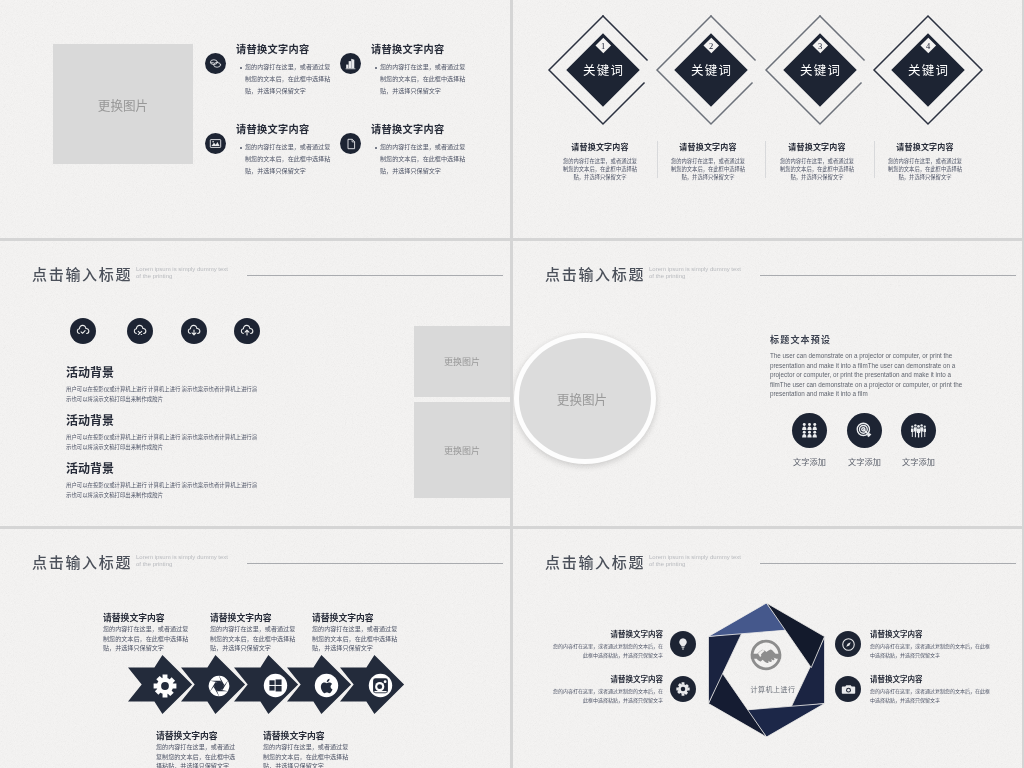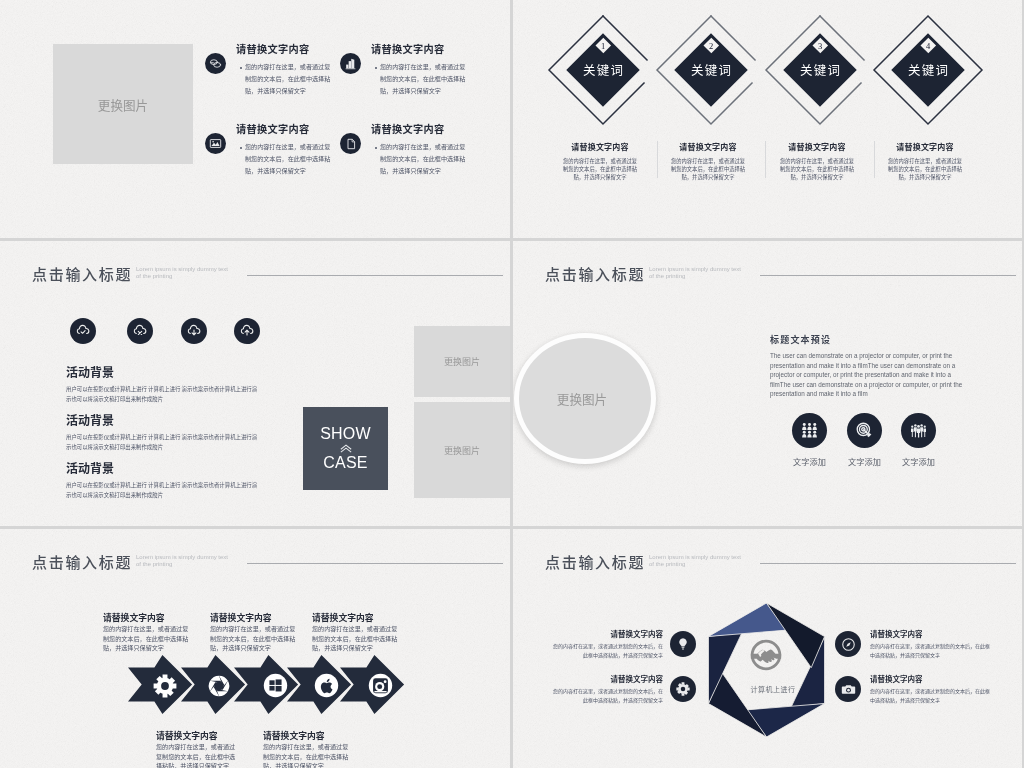--- a/index.html
+++ b/index.html
@@ -241,30 +241,20 @@
   </div>
   <div style="position:absolute;left:66px;top:170px;width:194px;">
     <div class="s3h">活动背景</div>
     <div class="s3b" style="margin-top:5px;">用户可以在投影仪或计算机上进行 计算机上进行 演示也案示也者计算机上进行演示也可以将演示文稿打印出来制作成胶片</div>
   </div>
   <div style="position:absolute;left:66px;top:218px;width:194px;">
     <div class="s3h">活动背景</div>
     <div class="s3b" style="margin-top:5px;">用户可以在投影仪或计算机上进行 计算机上进行 演示也案示也者计算机上进行演示也可以将演示文稿打印出来制作成胶片</div>
   </div>
 
-  <div class="showcase" style="left:303px;top:166px;width:85px;height:83px;">
-    <span class="t">SHOW</span>
-    <span class="c">
-      <svg viewBox="0 0 20 12" width="14" height="9" fill="none" stroke="#e7e9ec" stroke-width="1.5" stroke-linecap="square">
-        <path d="M3.2 6.6 L10 1.2 L16.8 6.6"></path>
-        <path d="M3.2 10.8 L10 5.4 L16.8 10.8"></path>
-      </svg>
-    </span>
-    <span class="t">CASE</span>
-  </div>
 
   <div class="photobox" style="left:414px;top:85px;width:96px;height:71px;">
     <span style="font-size:9px;">更换图片</span>
   </div>
   <div class="photobox" style="left:414px;top:161px;width:96px;height:96px;">
     <span style="font-size:9px;">更换图片</span>
   </div>
 </div>
 
 <div class="slide" id="s4" style="left:513px;top:241px;width:509px;height:285px;">

